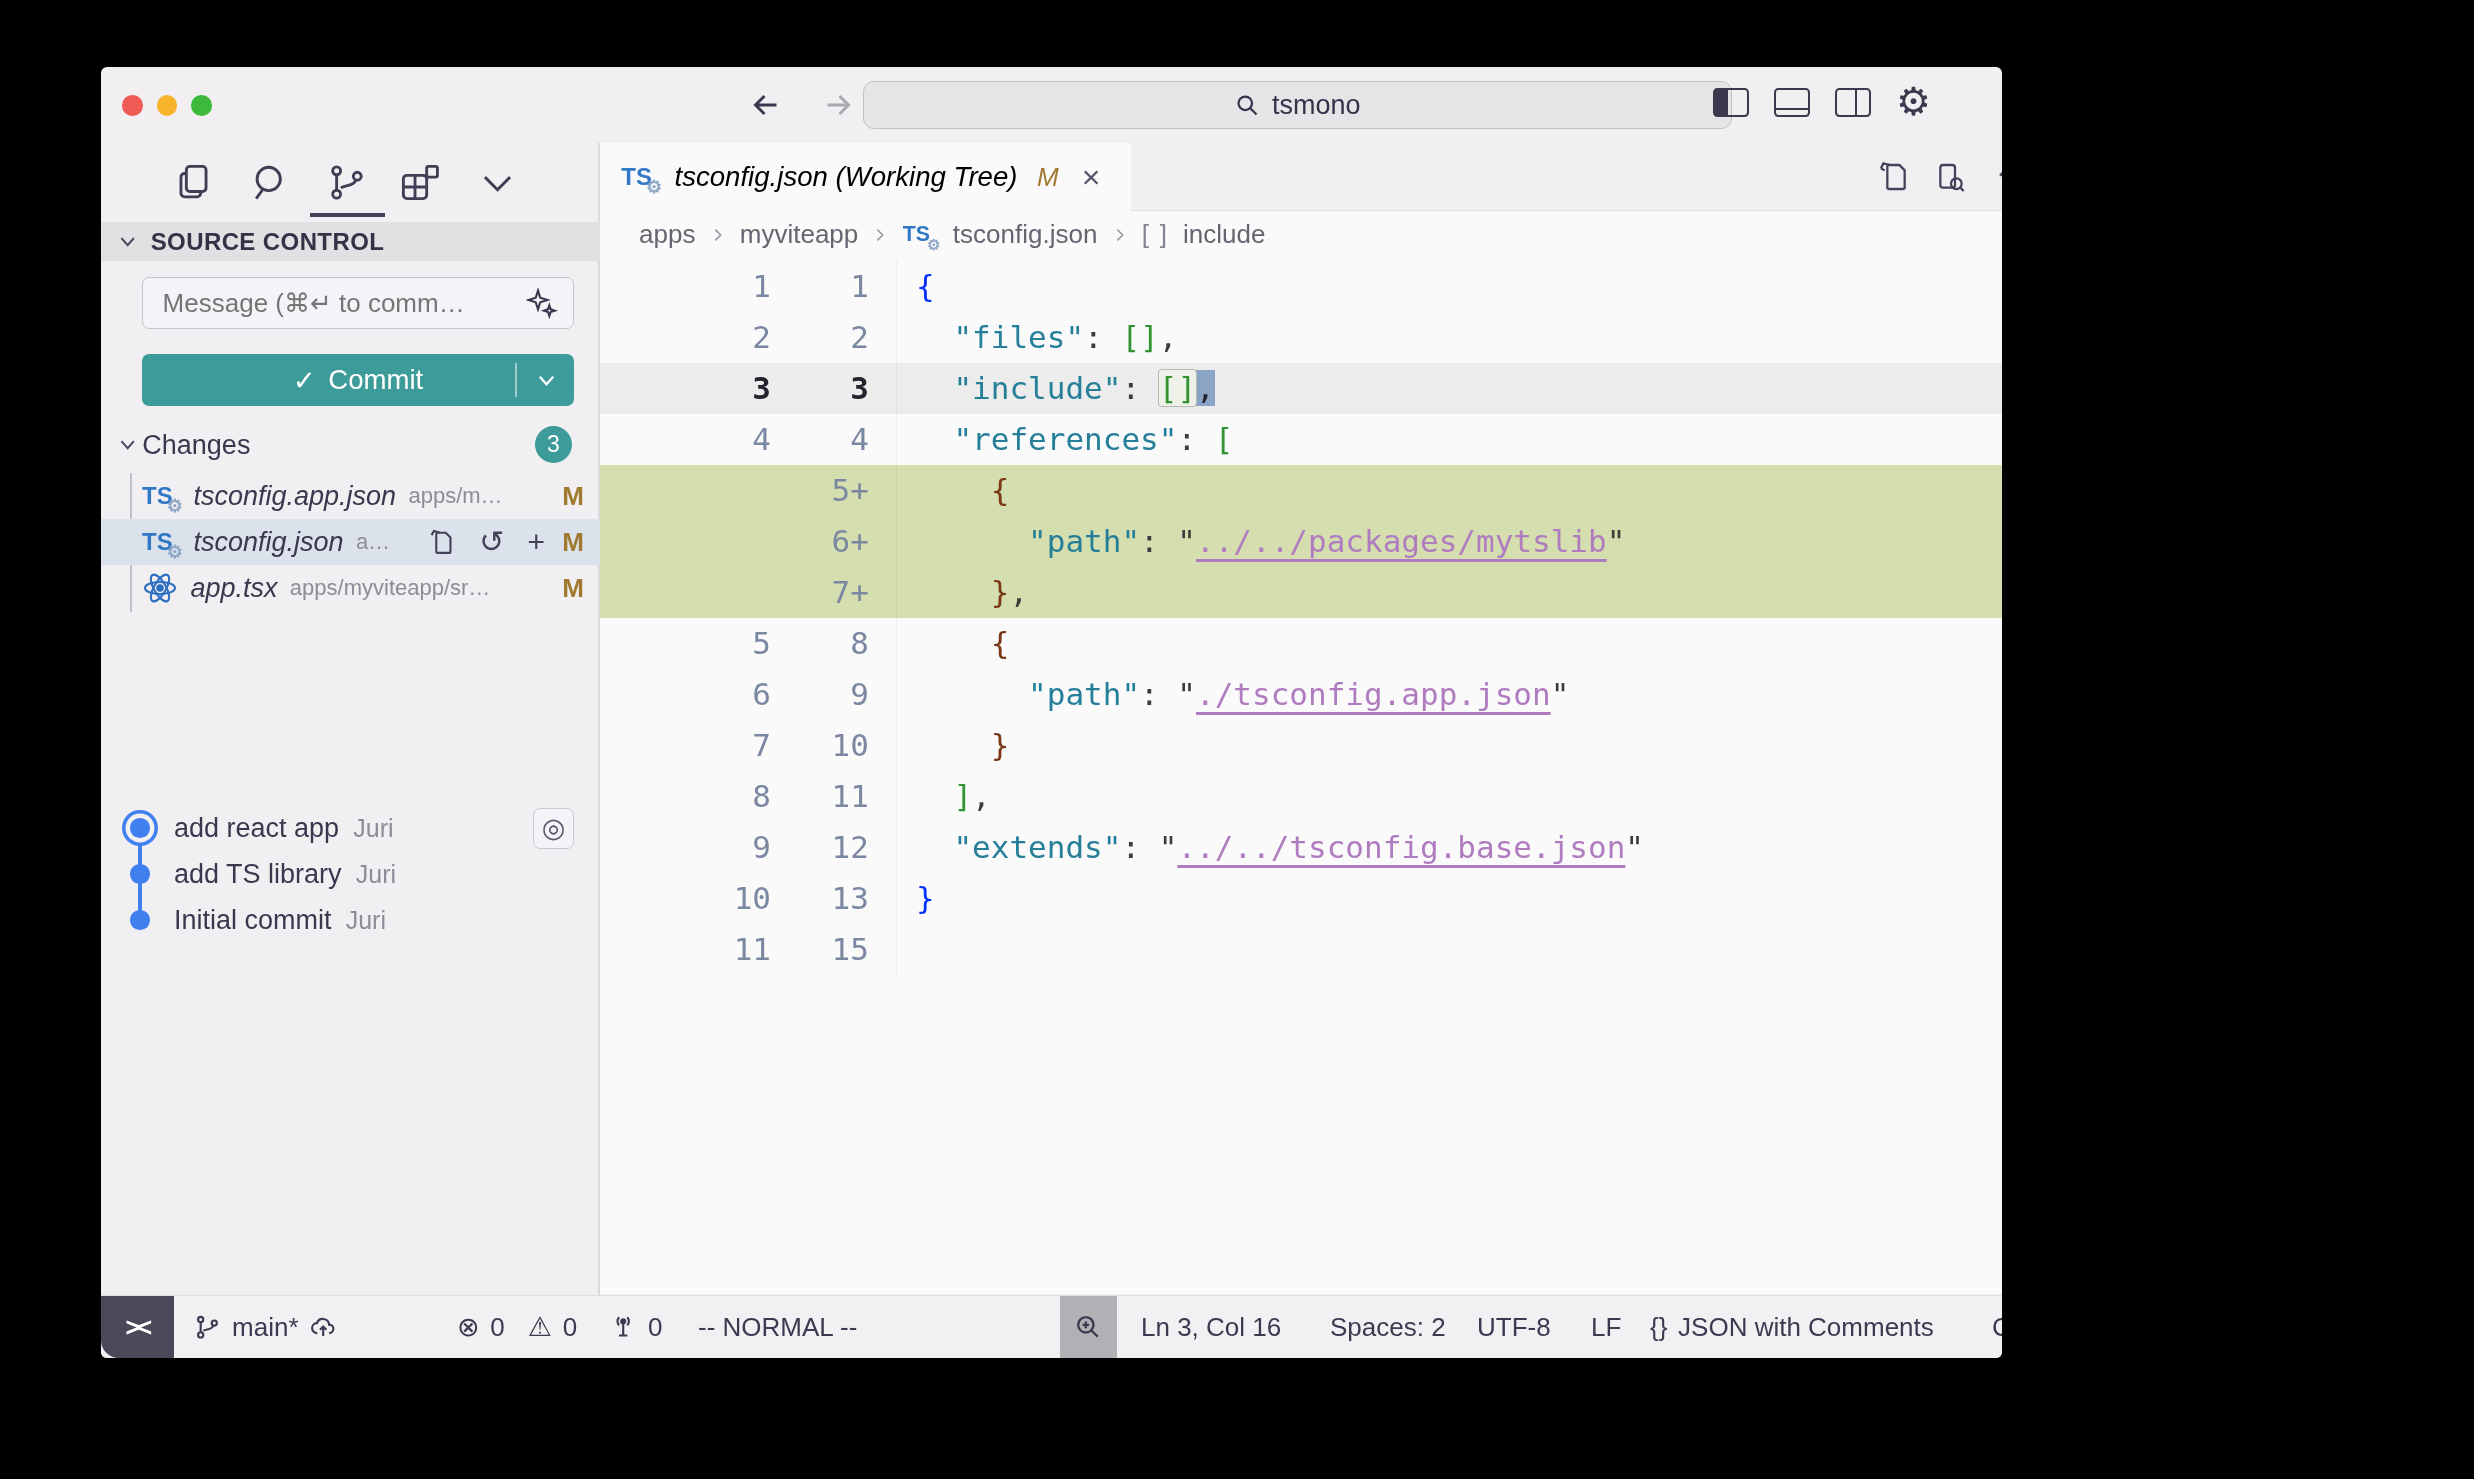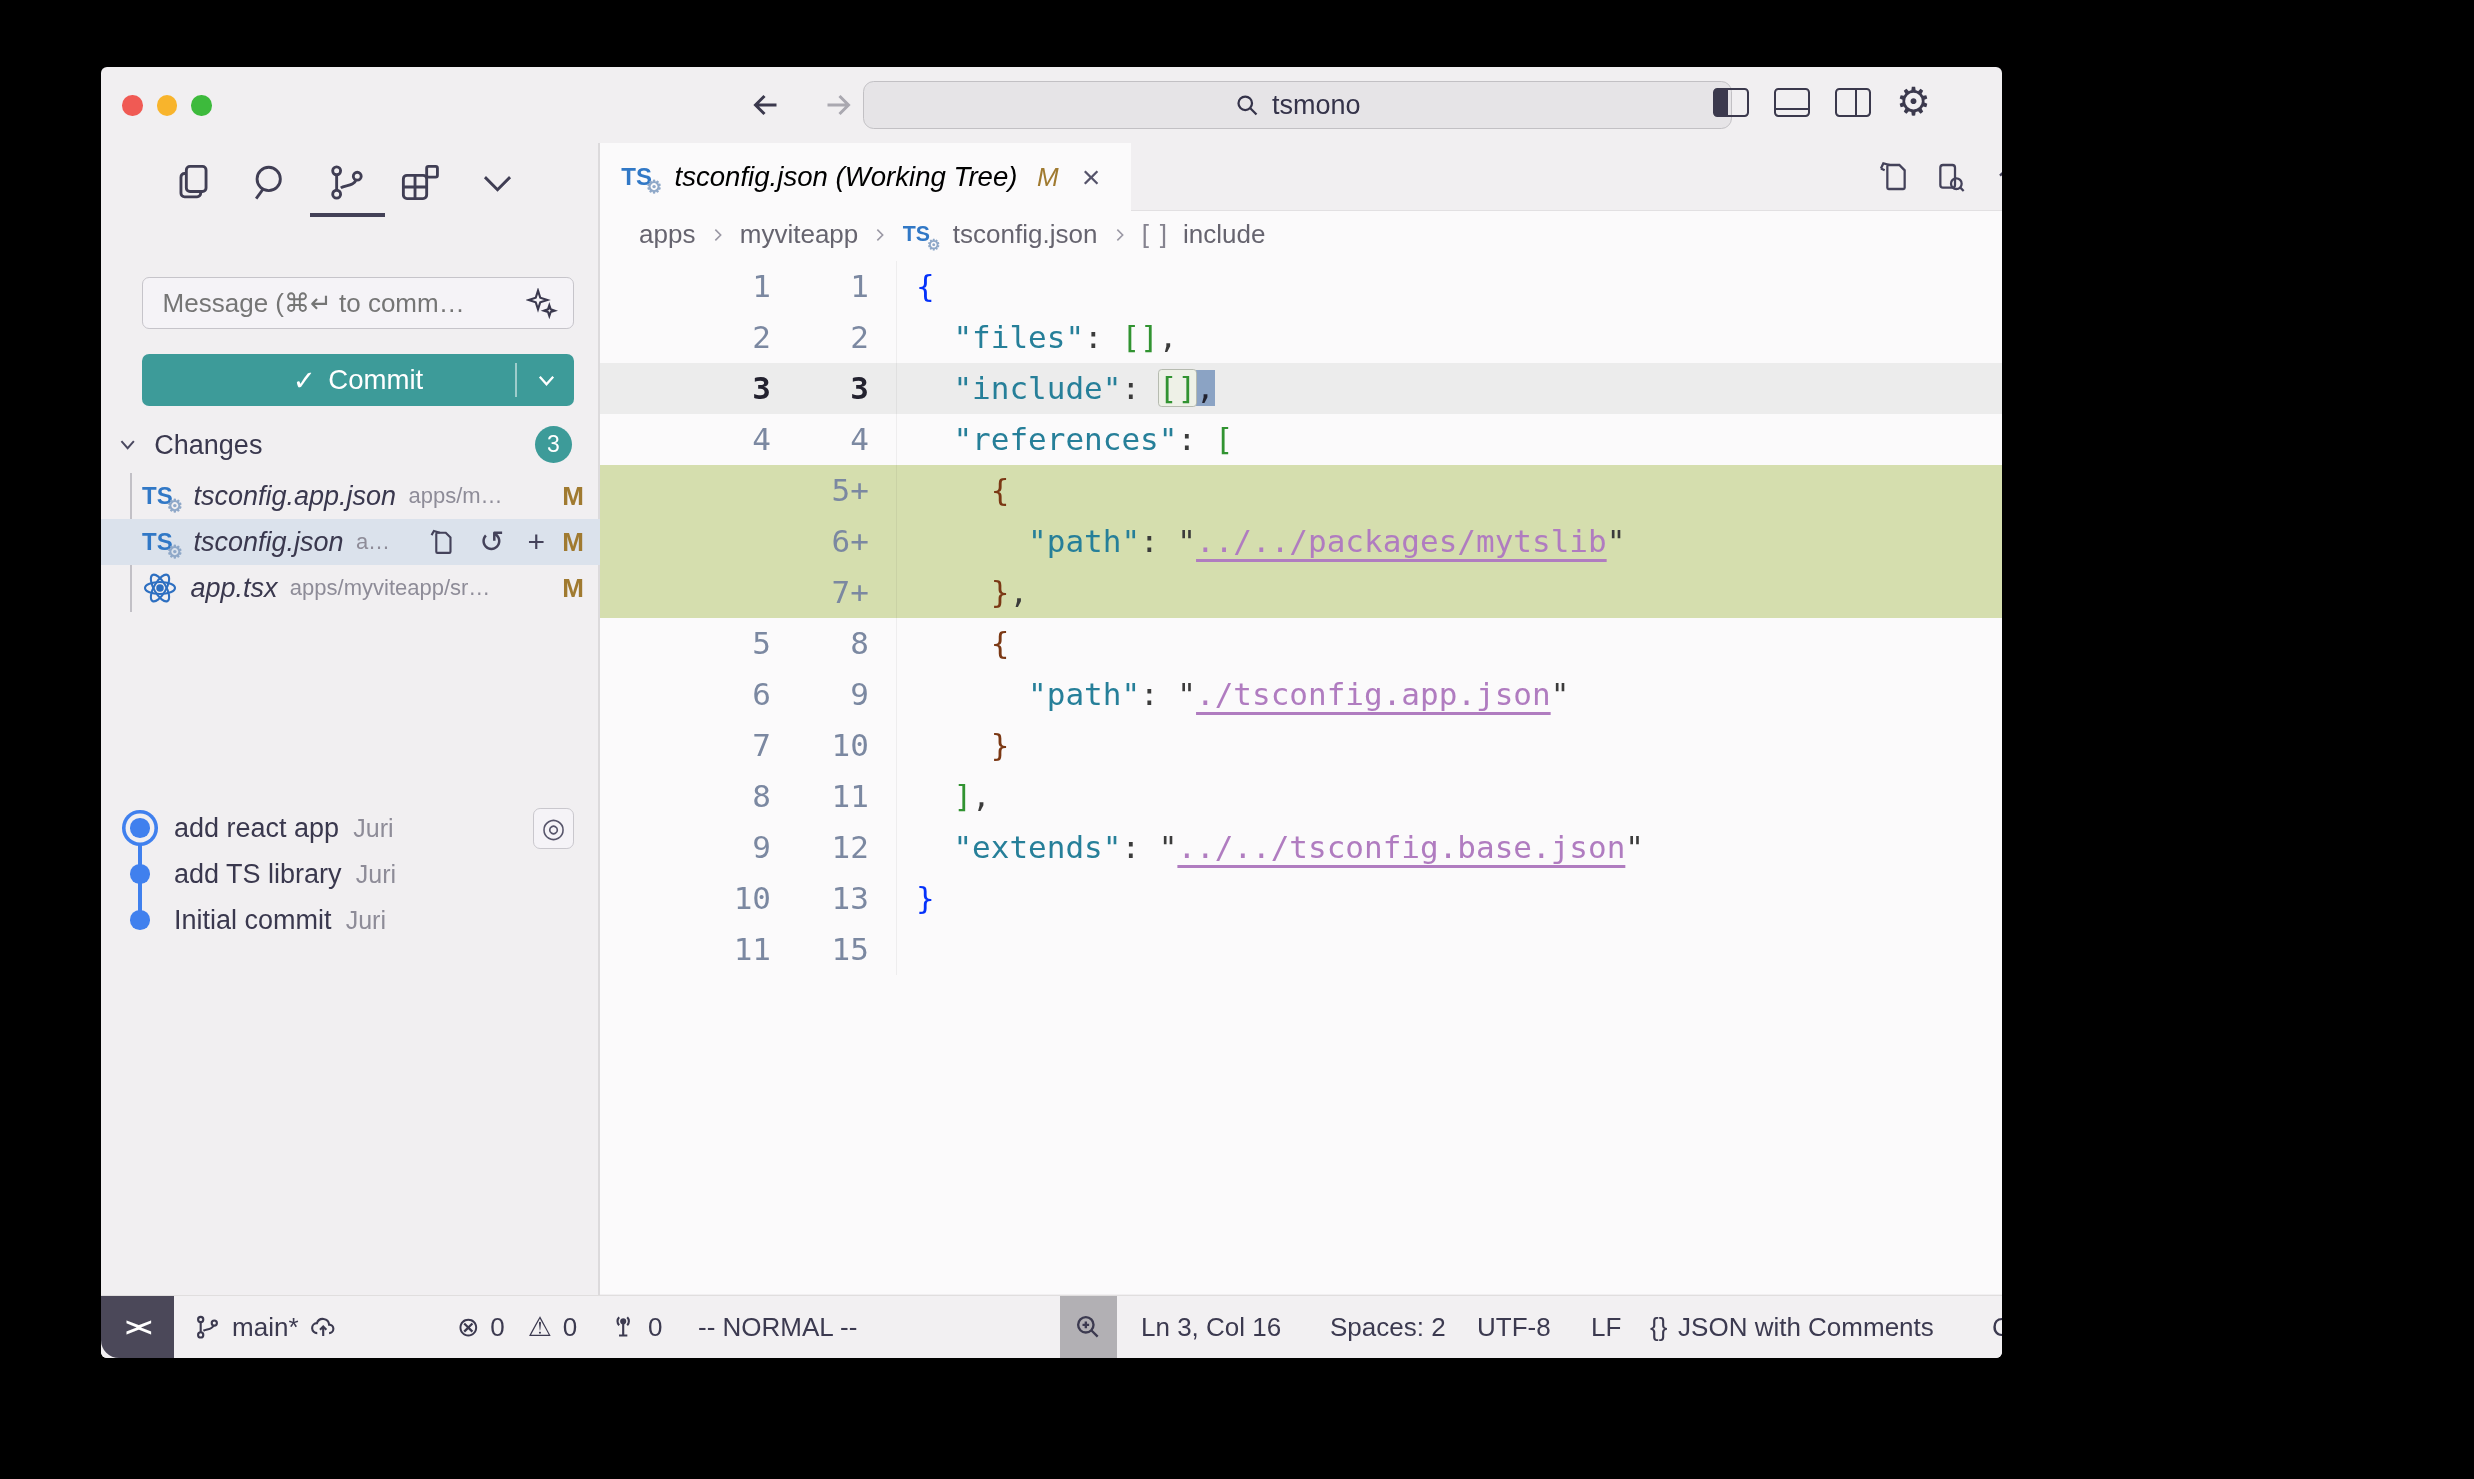--- a/index.html
+++ b/index.html
@@ -44,21 +44,21 @@
                font-size:26px; color:#8e8c98; padding:0 57px 0 19.6px;
                font-family:"Liberation Sans", sans-serif; }
   .sparkle { position:absolute; left:425px; top:66px; width:32px; height:32px; color:#3a384e; }
   .commit-btn { position:absolute; left:41px; top:132px; width:432px; height:52px; border-radius:7.1px;
                 border:none; color:#fff; font-size:27.6px; display:flex; align-items:center;
                 justify-content:center; gap:12.4px; cursor:pointer; position:absolute; }
   .commit-div { position:absolute; right:57px; top:9px; width:1.8px; height:34px; background:rgba(255,255,255,.5); }
   .commit-chev { position:absolute; right:16px; top:15px; width:23px; height:23px; color:#fff; }
 
   .changes-header { position:absolute; left:0; top:200px; width:499px; height:46px;
-                    display:flex; align-items:center; gap:16px; padding-left:16px;
+                    display:flex; align-items:center; gap:4px; padding-left:16px;
                     font-size:27px; color:#3a384e; }
   .badge { position:absolute; left:434px; top:3.6px; width:37px; height:37px; border-radius:50%;
            color:#fff; font-size:23px; display:flex; align-items:center; justify-content:center; }
   .filelist { position:absolute; left:0; top:251px; width:499px; }
   .frow { position:relative; height:46px; display:flex; align-items:center; padding-left:41px; gap:12.4px; }
   .frow.sel { background:#dbe2ec; }
   .guide { position:absolute; left:29px; top:0; width:1.8px; height:100%; background:#c2c0c6; }
   .fname { font-size:27px; color:#3a384e; white-space:nowrap;font-style:italic; }
   .fpath { font-size:22px; color:#8e8c98; white-space:nowrap; overflow:hidden; text-overflow:ellipsis; }
   .fm { position:absolute; right:16px; font-size:26px; font-weight:bold; color:#a07a30; }
@@ -214,20 +214,28 @@
           <path d="M5 9l7 7 7-7"></path>
         </svg>
     </div>
     <div class="act-underline"></div>
   </div>
 
   <div class="side-border"></div>
 
   <div class="sidebar">
 
+    <div class="sec-header" style="top:0">
+      <span class="chev">
+        <svg viewBox="0 0 24 24" fill="none" stroke="currentColor" stroke-width="2.4">
+            <path d="M5 8l7 8 7-8"></path>
+          </svg>
+      </span>
+      <span>SOURCE CONTROL</span>
+    </div>
 
     <input class="msg-input" readonly="" placeholder="Message (⌘↵ to comm…" style="">
     <span class="sparkle">
       <svg viewBox="0 0 24 24" fill="none" stroke="currentColor" stroke-width="1.6">
           <path d="M9 2l1.7 5.3L16 9l-5.3 1.7L9 16l-1.7-5.3L2 9l5.3-1.7Z"></path>
           <path d="M17.5 13l1 3 3 1-3 1-1 3-1-3-3-1 3-1Z"></path>
         </svg>
     </span>
 
     <button class="commit-btn" style="background:#3d9b99">

